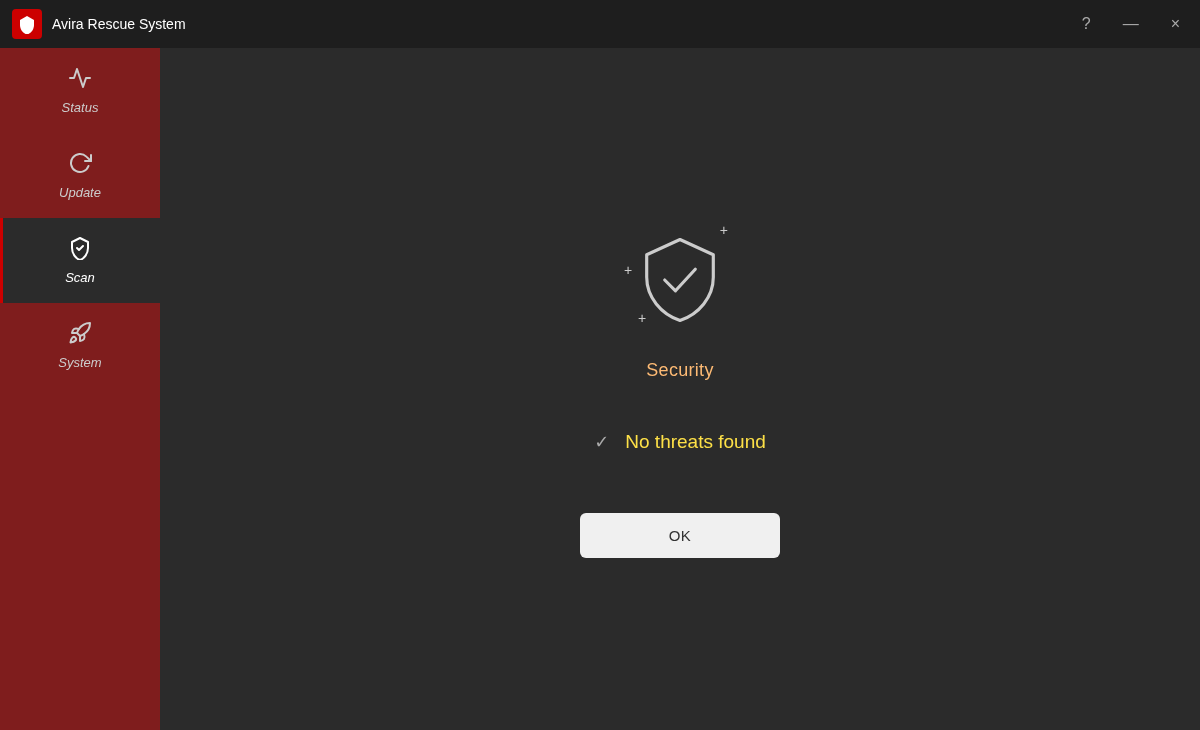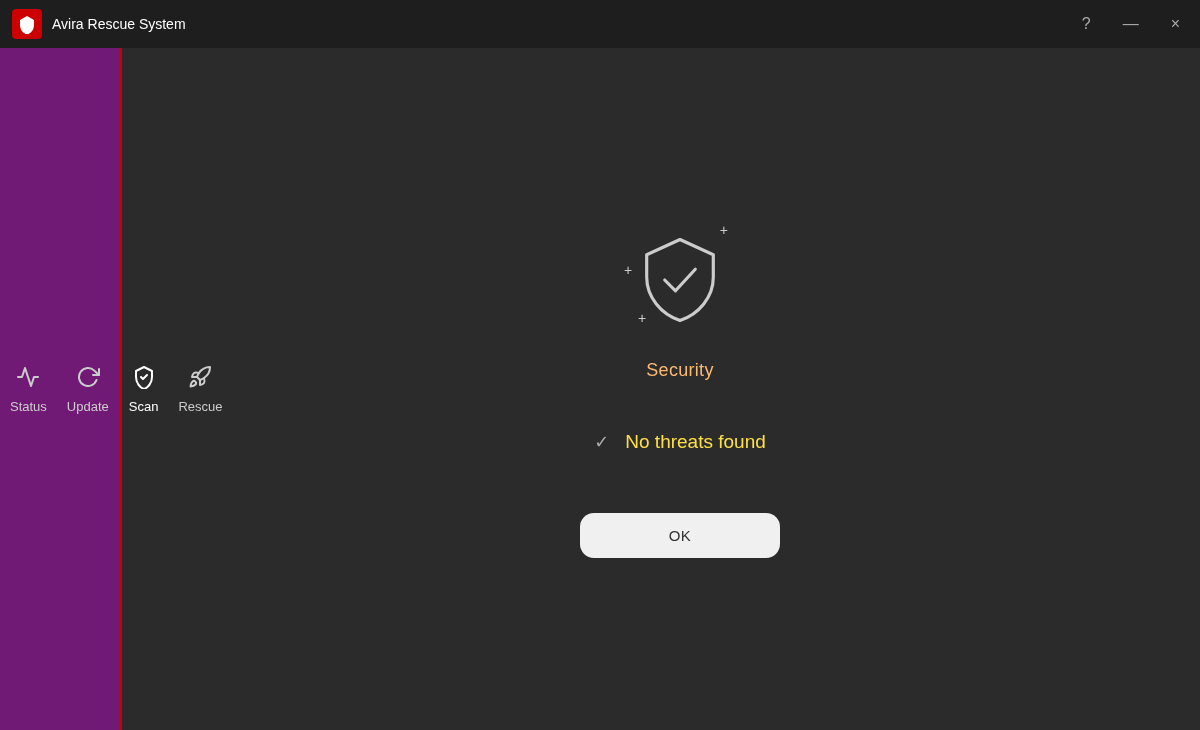--- a/index.html
+++ b/index.html
@@ -70,24 +70,25 @@
     
     .main-layout {
       display: flex;
       flex: 1;
       overflow: hidden;
     }
 
     
     .sidebar {
       width: 160px;
-      background: #701a75;
-      display: flex;
-      flex-direction: row;
+      background: #7f1d1d;
+      display: flex;
+      flex-direction: column;
       flex-shrink: 0;
+      font-style: italic;
     }
 
     .sidebar-item {
       display: flex;
       flex-direction: column;
       align-items: center;
       justify-content: center;
       padding: 18px 10px;
       cursor: pointer;
       color: #cccccc;
@@ -184,21 +185,21 @@
 
     .status-text {
       color: #fde047;
       font-size: 19px;
       text-align: right;
     }
 
     .ok-button {
       background: #f0f0f0;
       border: none;
-      border-radius: 14px;
+      border-radius: 6px;
       padding: 14px 0;
       width: 200px;
       font-size: 15px;
       font-weight: 500;
       color: #333333;
       cursor: pointer;
       letter-spacing: 0.5px;
     }
   </style>
 </head>
@@ -254,21 +255,21 @@
 
     <div class="sidebar-item">
       <span class="sidebar-icon">
         <svg width="24" height="24" viewBox="0 0 24 24" fill="none" stroke="currentColor" stroke-width="2" stroke-linecap="round" stroke-linejoin="round">
           <path d="M4.5 16.5c-1.5 1.26-2 5-2 5s3.74-.5 5-2c.71-.84.7-2.13-.09-2.91a2.18 2.18 0 0 0-2.91-.09z"></path>
           <path d="M12 15l-3-3a22 22 0 0 1 2-3.95A12.88 12.88 0 0 1 22 2c0 2.72-.78 7.5-6 11a22.35 22.35 0 0 1-4 2z"></path>
           <path d="M9 12H4s.55-3.03 2-4c1.62-1.08 5 0 5 0"></path>
           <path d="M12 15v5s3.03-.55 4-2c1.08-1.62 0-5 0-5"></path>
         </svg>
       </span>
-      <span class="sidebar-label">Rescue</span>
+      <span class="sidebar-label">System</span>
     </div>
 
   </div>
 
   <div class="content">
 
     <div class="security-icon-container">
       <span class="sparkle sparkle-1">+</span>
       <span class="sparkle sparkle-2">+</span>
       <span class="sparkle sparkle-3">+</span>

